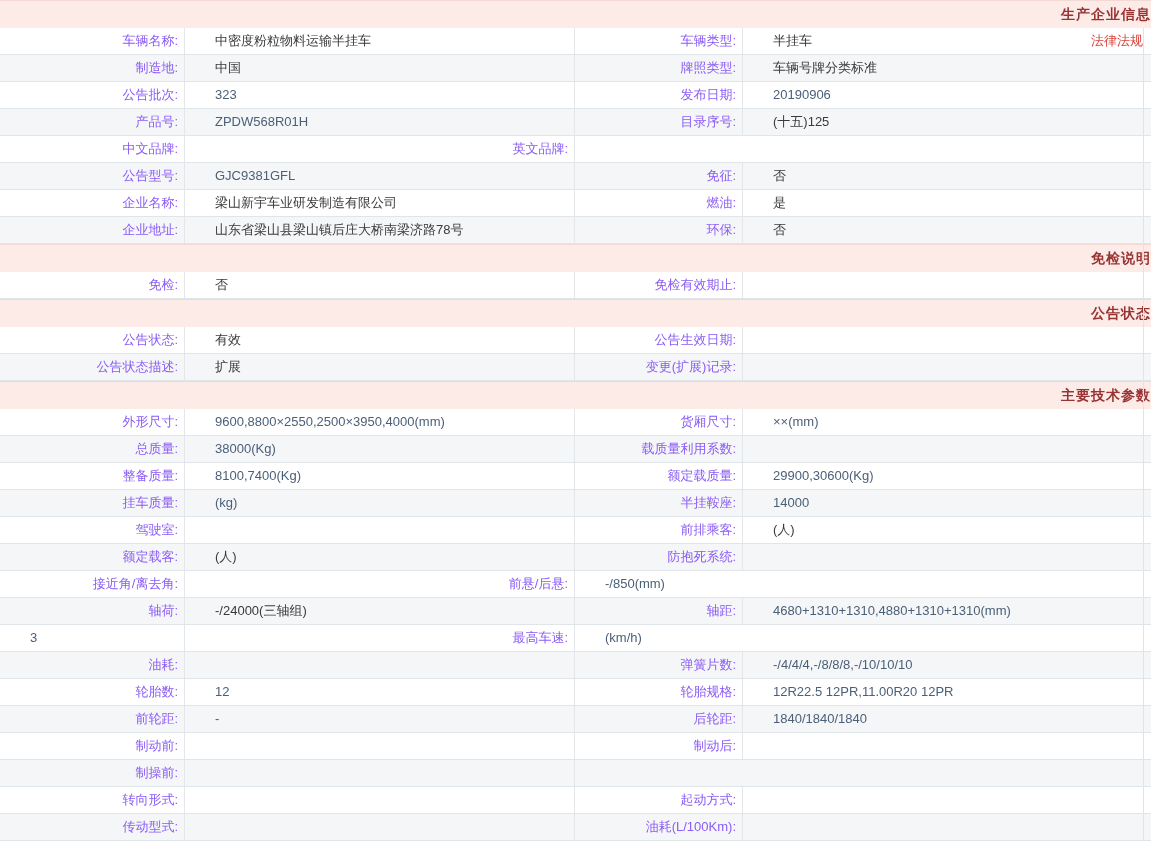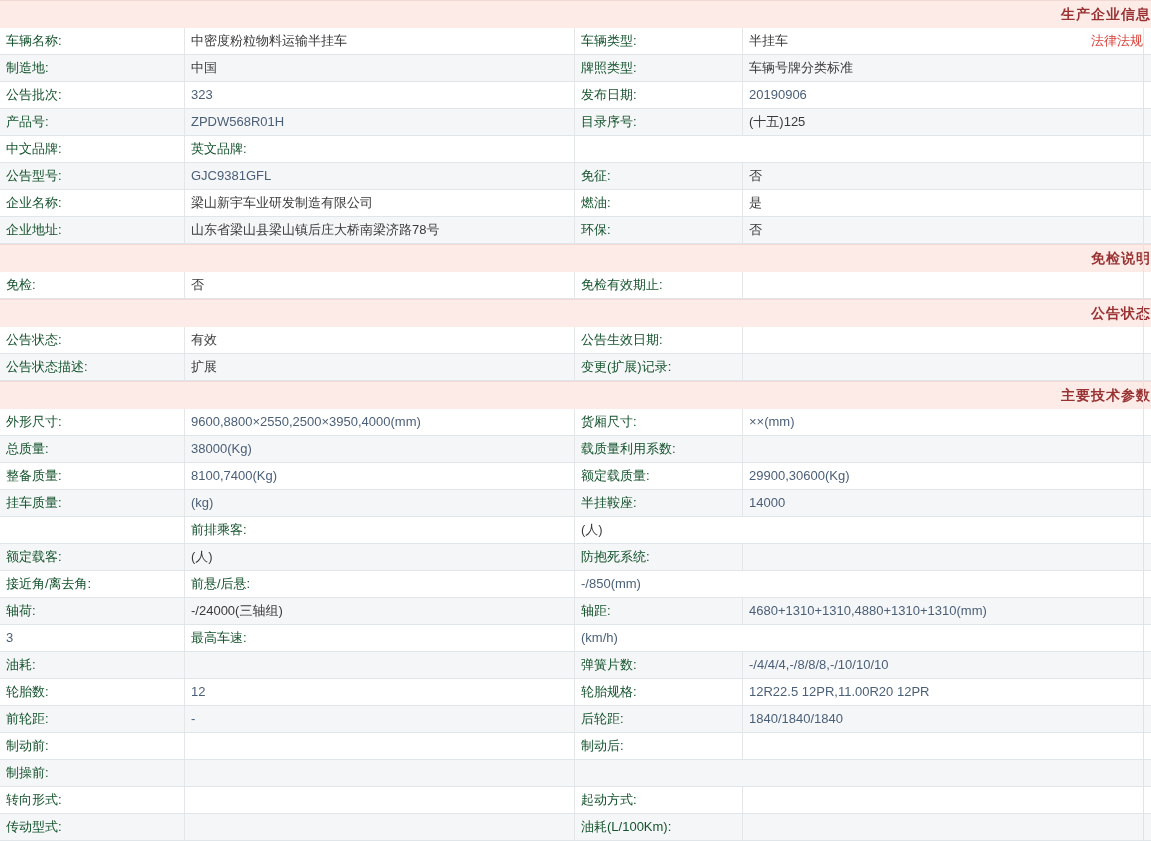--- a/index.html
+++ b/index.html
@@ -24,22 +24,22 @@
     border-bottom:1px solid #dfe5e9;
   }
   .row.alt { background:#f5f6f7; }
   .cell {
     box-sizing:border-box;
     font-size:13px; line-height:26px;
     padding:0 6px;
     overflow:hidden; white-space:nowrap;
   }
   .cell:not(:last-child) { border-right:1px solid #e3e7ea; }
-  .cell.label { color:#14532d; }
-  .cell.value { color:#3a3a3a; display:flex; gap:8px; }
+  .cell.label { color:#8b5cf6;text-align:right; }
+  .cell.value { color:#3a3a3a; display:flex; gap:8px;margin-left:24px; }
   .cell.value.num { color:var(--value-num,#4a5f78); }
   .legal-link {
     margin-left:auto; padding-right:2px;
     color:var(--link-red,#d9443c);
     cursor:pointer;
   }
   .right-line {
     position:absolute; left:1143px; top:28px; bottom:0;
     width:1px; background:#e0e4e7;
   }
@@ -195,20 +195,21 @@
         <div class="cell label"><span>挂车质量:</span></div>
         <div class="cell value num">
           <span>(kg)</span>
         </div>
         <div class="cell label"><span>半挂鞍座:</span></div>
         <div class="cell value num">
           <span>14000</span>
         </div>
       </div>
       <div class="row">
+        <div class="cell label"><span>驾驶室:</span></div>
         <div class="cell value num">
           <span></span>
         </div>
         <div class="cell label"><span>前排乘客:</span></div>
         <div class="cell value">
           <span>(人)</span>
         </div>
       </div>
       <div class="row alt">
         <div class="cell label"><span>额定载客:</span></div>

